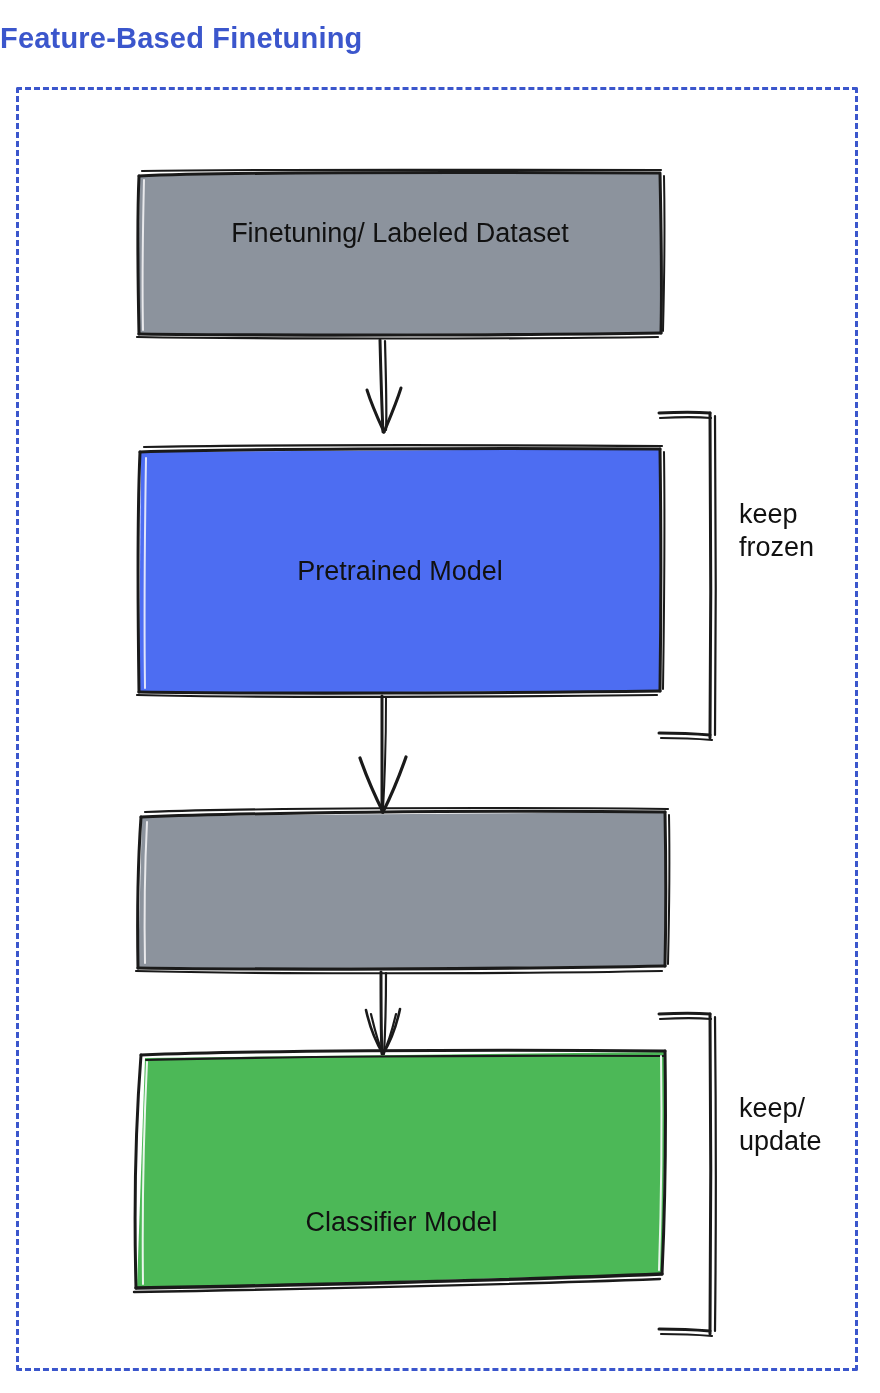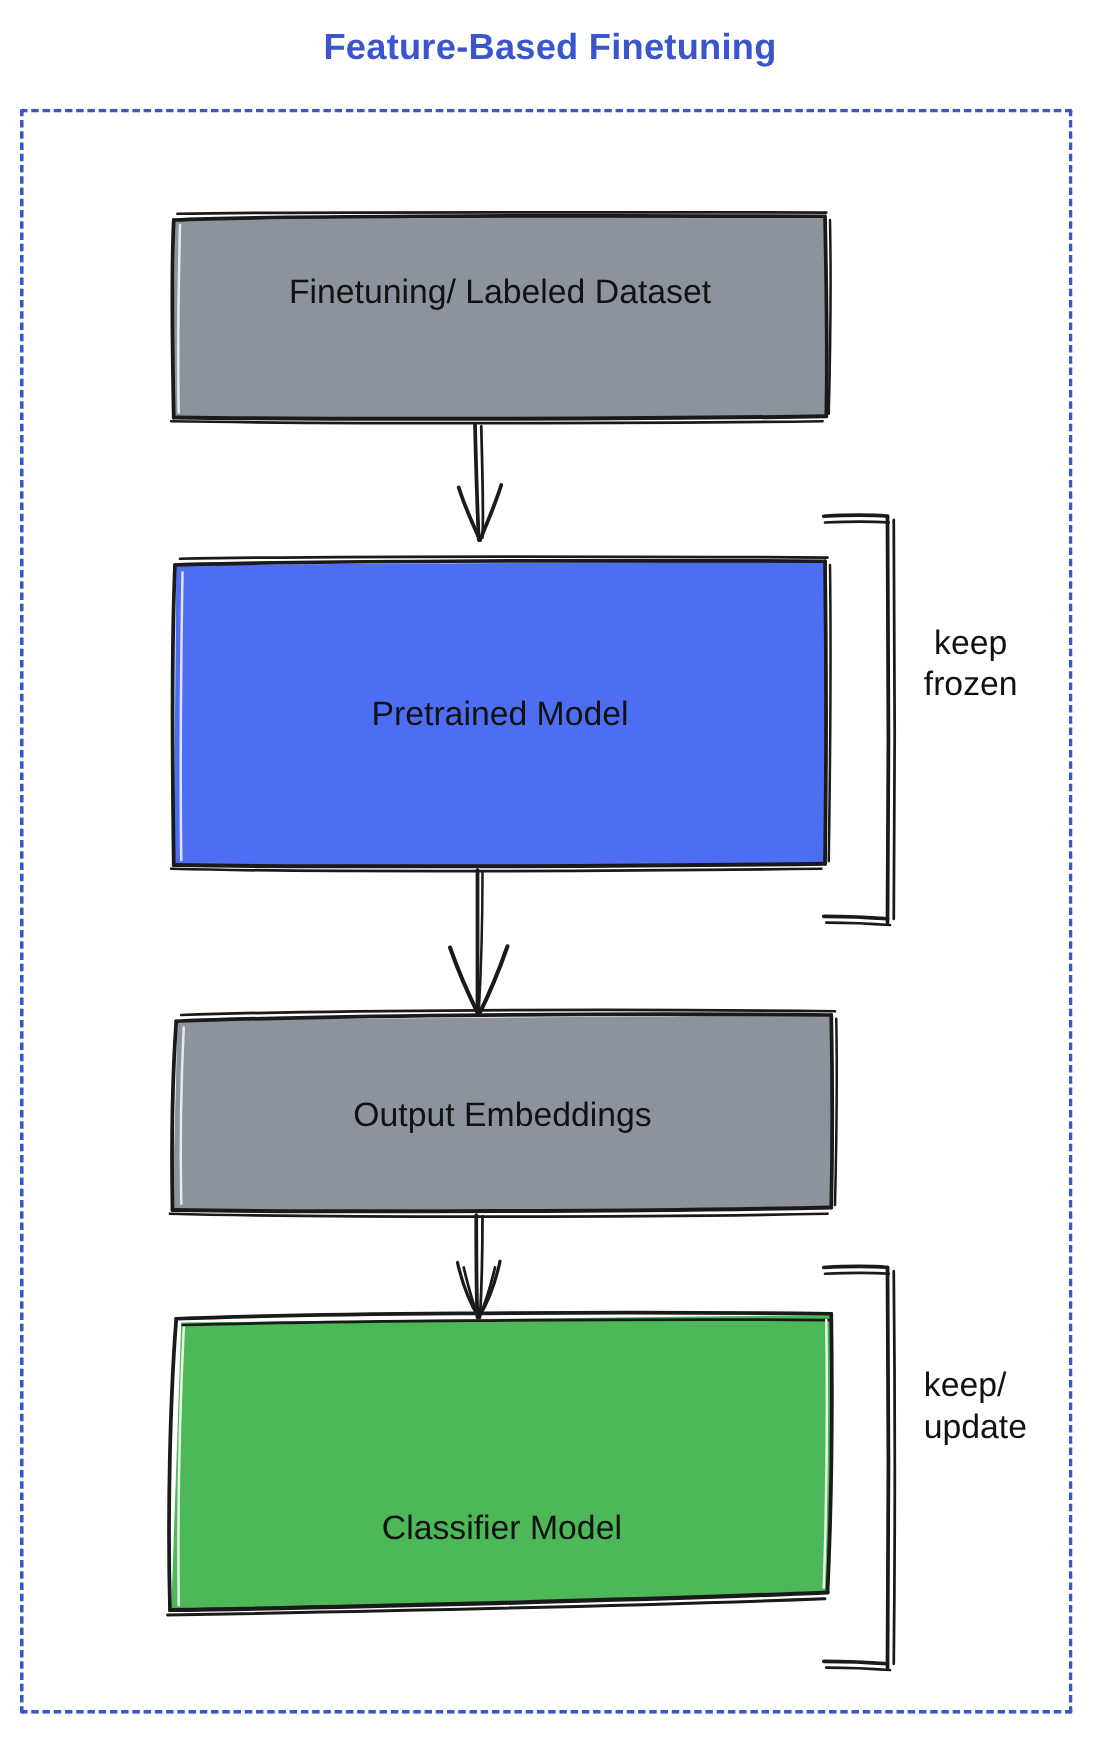--- a/index.html
+++ b/index.html
@@ -18,21 +18,21 @@
     position: absolute;
     inset: 0;
     width: 880px;
     height: 1393px;
   }
   .diagram-title {
     position: absolute;
     left: 0;
     top: 22px;
     width: 880px;
-    text-align: center;
+    text-align: left;
     font-family: "Liberation Sans", sans-serif;
     font-size: 29px;
     font-weight: 600;
     letter-spacing: 0.2px;
     color: #3b56cc;
     user-select: none;
   }
   .frame-dashed {
     position: absolute;
     left: 16px;
@@ -181,27 +181,24 @@
   </svg>
 
   <div class="node" style="left:138px; top:172px; width:524px; height:163px;">
     <div class="node-label" style="top:46px;">Finetuning/ Labeled Dataset</div>
   </div>
 
   <div class="node" style="left:139px; top:449px; width:522px; height:244px;">
     <div class="node-label" style="top:107px;">Pretrained Model</div>
   </div>
 
-  <div class="node" style="left:138px; top:812px; width:528px; height:157px;">
-    <div class="node-label" style="top:65px;">Output Embeddings</div>
-  </div>
 
   <div class="node" style="left:137px; top:1051px; width:529px; height:238px;">
     <div class="node-label" style="top:108px;margin-top:48px;">Classifier Model</div>
   </div>
 
-  <div class="side-label" style="left:739px; top:498px;text-align:center;">keep
+  <div class="side-label" style="left:739px; top:498px;">keep
 frozen</div>
 
   <div class="side-label" style="left:739px; top:1092px;">keep/
 update</div>
 
 </div>
 
 </body></html>

